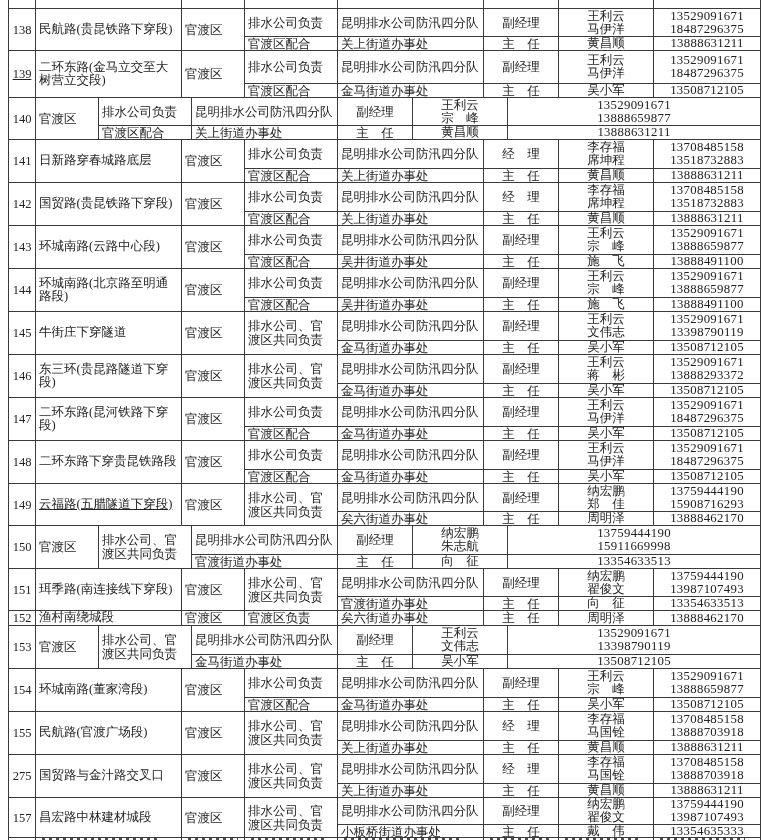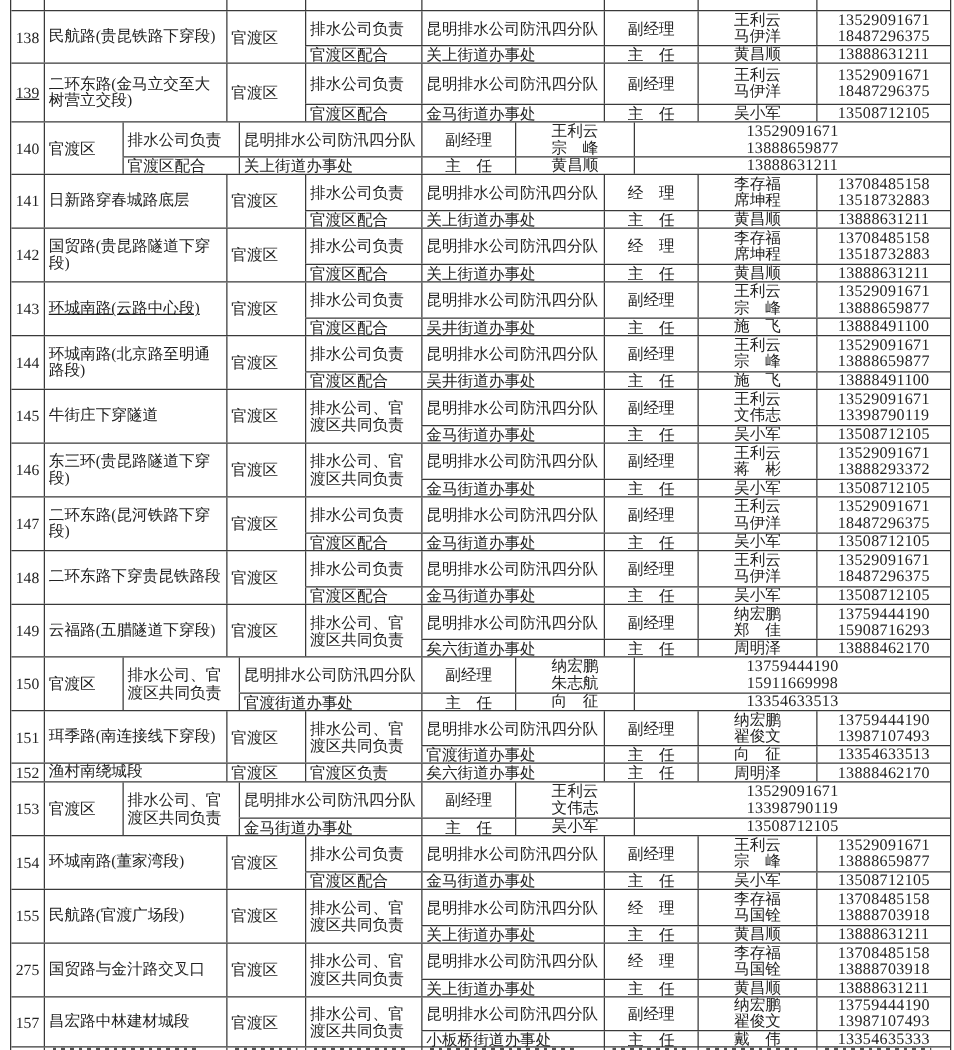--- a/index.html
+++ b/index.html
@@ -191,21 +191,21 @@
             <div class="c  cent" style="flex: 1 1 0%;">
               <div class="stack">
                 <div class="ln ph">13888631211</div>
               </div>
             </div>
           </div>
         </div>
       </div>
       <div class="trow" style="height: 43px;">
         <div class="c f cent numcell" style="width: 26px;">142</div>
-        <div class="c left roadcell" style="width: 146px;">国贸路(贵昆路隧道下穿段)</div>
+        <div class="c left roadcell" style="width: 146px;">国贸路(贵昆铁路下穿段)</div>
         <div class="c left" style="width: 63px;">官渡区</div>
         <div class="rb">
           <div class="srow" style="height: 29px;">
             <div class="c left" style="width: 93px;">排水公司负责</div>
             <div class="c left" style="width: 146px;">昆明排水公司防汛四分队</div>
             <div class="c cent" style="width: 75px;">经　理</div>
             <div class="c  cent" style="width: 95px;">
               <div class="stack">
                 <div class="ln">李存福</div>
                 <div class="ln">席坤程</div>
@@ -230,21 +230,21 @@
             <div class="c  cent" style="flex: 1 1 0%;">
               <div class="stack">
                 <div class="ln ph">13888631211</div>
               </div>
             </div>
           </div>
         </div>
       </div>
       <div class="trow" style="height: 43px;">
         <div class="c f cent numcell" style="width: 26px;">143</div>
-        <div class="c left roadcell" style="width: 146px; text-decoration: underline;">环城南路(云路中心段)</div>
+        <div class="c left roadcell" style="width: 146px;">环城南路(云路中心段)</div>
         <div class="c left" style="width: 63px;">官渡区</div>
         <div class="rb">
           <div class="srow" style="height: 29px;">
             <div class="c left" style="width: 93px;">排水公司负责</div>
             <div class="c left" style="width: 146px;">昆明排水公司防汛四分队</div>
             <div class="c cent" style="width: 75px;">副经理</div>
             <div class="c  cent" style="width: 95px;">
               <div class="stack">
                 <div class="ln">王利云</div>
                 <div class="ln">宗　峰</div>
@@ -462,21 +462,21 @@
             <div class="c  cent" style="flex: 1 1 0%;">
               <div class="stack">
                 <div class="ln ph">13508712105</div>
               </div>
             </div>
           </div>
         </div>
       </div>
       <div class="trow" style="height: 42px;">
         <div class="c f cent numcell" style="width: 26px;">149</div>
-        <div class="c left roadcell" style="width: 146px;">云福路(五腊隧道下穿段)</div>
+        <div class="c left roadcell" style="width: 146px; text-decoration: underline;">云福路(五腊隧道下穿段)</div>
         <div class="c left" style="width: 63px;">官渡区</div>
         <div class="c left" style="width: 93px;">排水公司、官渡区共同负责</div>
         <div class="rb">
           <div class="srow" style="height: 28px;">
             <div class="c left" style="width: 146px;">昆明排水公司防汛四分队</div>
             <div class="c cent" style="width: 75px;">副经理</div>
             <div class="c  cent" style="width: 95px;">
               <div class="stack">
                 <div class="ln">纳宏鹏</div>
                 <div class="ln">郑　佳</div>

